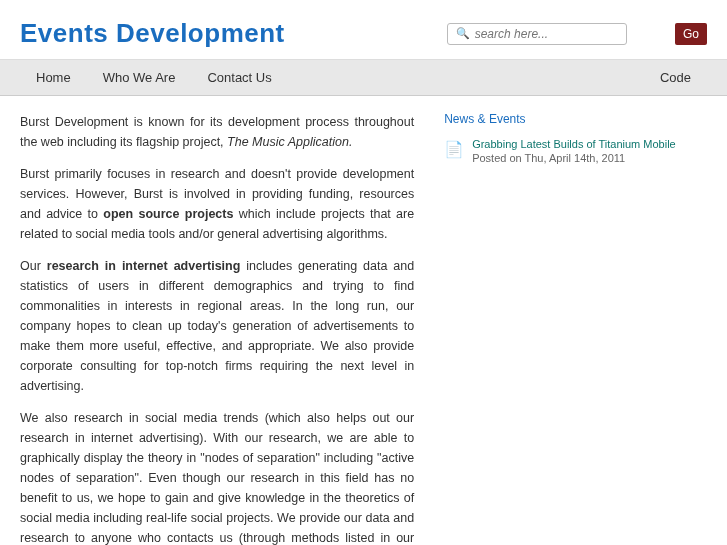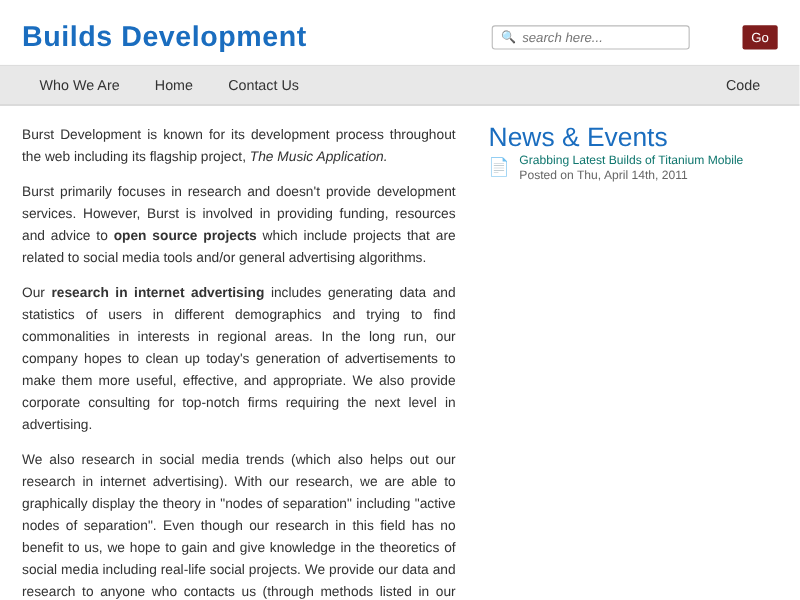--- a/index.html
+++ b/index.html
@@ -107,22 +107,23 @@
       margin-top: 20px;
     }
     #content-left p strong {
       font-weight: bold;
     }
     #content-right {
       flex: 1;
       min-width: 220px;
     }
     #news-title {
-      font-size: 24px;
+      font-size: 12px;
       color: #1a6dbf;
+      margin-bottom: 12px;
       font-weight: normal;
     }
     .news-item {
       display: flex;
       gap: 8px;
       align-items: flex-start;
     }
     .news-doc-icon {
       color: #1a6dbf;
       font-size: 16px;
@@ -142,35 +143,35 @@
       font-size: 11px;
       color: #666;
       margin-top: 2px;
     }
   </style>
 </head>
 <body>
 
 <div id="header">
   <div id="logo">
-    <span style="color:#1a6dbf;">Builds</span><span> Development</span>
+    <span style="color:#1a6dbf;">Events</span><span> Development</span>
   </div>
   <div id="search-area">
     <div id="search-box">
       <span id="search-icon-glyph">🔍</span>
       <input id="search-input" type="text" placeholder="search here..." style="">
     </div>
     <button id="search-go-btn">Go</button>
   </div>
 </div>
 
 <div id="nav">
   <div id="nav-left">
+    <a class="nav-item">Home</a>
     <a class="nav-item">Who We Are</a>
-    <a class="nav-item">Home</a>
     <a class="nav-item">Contact Us</a>
   </div>
   <div id="nav-code">Code</div>
 </div>
 
 <div id="main">
 
   <div id="content-left">
     <p>
       <span>Burst Development is known for its development process throughout the web including its flagship project, </span><em>The Music Application.</em>

